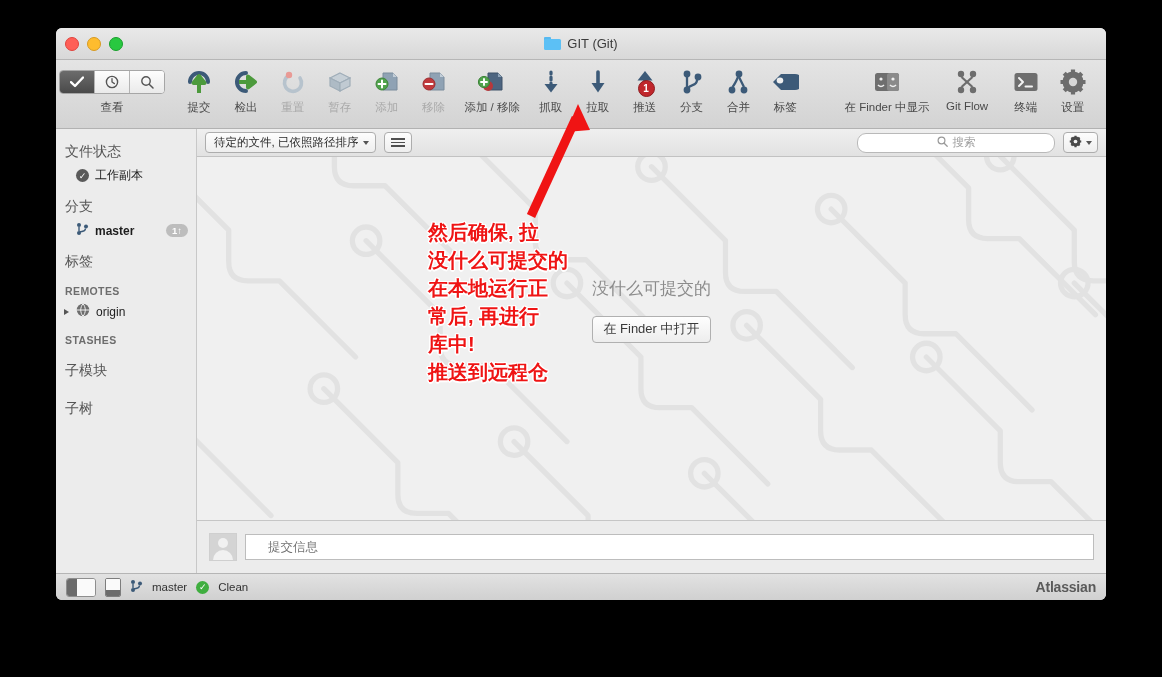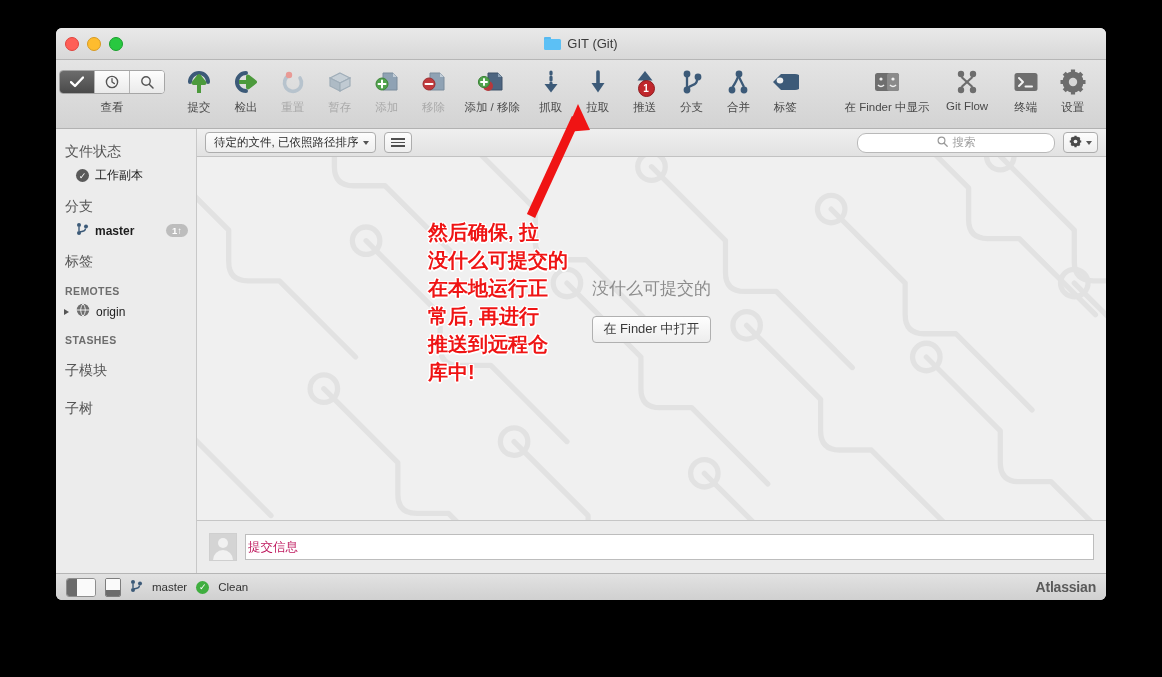--- a/index.html
+++ b/index.html
@@ -201,21 +201,21 @@
     content:""; position:absolute; left:8px; top:4px; width:10px; height:10px;
     border-radius:50%; background:#f1f1f1;
   }
   .avatar::after {
     content:""; position:absolute; left:3px; top:16px; width:20px; height:14px;
     border-radius:10px 10px 0 0; background:#f1f1f1;
   }
   .msginput {
     flex: 1 1 auto; height: 24px; background: #fff;
     border: 1px solid #bdbdbd; display: flex; align-items: center;
-    padding: 0 2px; font-size: 12.5px; color: #be185d;
+    padding: 0 22px; font-size: 12.5px; color: #737373;
   }
 
   
   .statusbar {
     height: 26px; flex: 0 0 auto;
     background: linear-gradient(to bottom,#e2e2e2,#d0d0d0);
     border-top: 1px solid #b5b5b5;
     display: flex; align-items: center; padding: 0 10px; gap: 9px;
     font-size: 11.5px; color: #333;
   }
@@ -682,17 +682,17 @@
     </defs>
     <path d="M531 216 L576 118" stroke="#f01414" stroke-width="9" fill="none" stroke-linecap="butt"></path>
     <path d="M578 104 L566 132 L590 130 Z" fill="#f01414"></path>
   </svg>
 
   <div class="annot">
     <div>然后确保, 拉</div>
     <div>没什么可提交的</div>
     <div>在本地运行正</div>
     <div>常后, 再进行</div>
+    <div>库中!</div>
     <div>推送到远程仓</div>
-    <div>库中!</div>
   </div>
 
 </div>
 
 </body></html>

